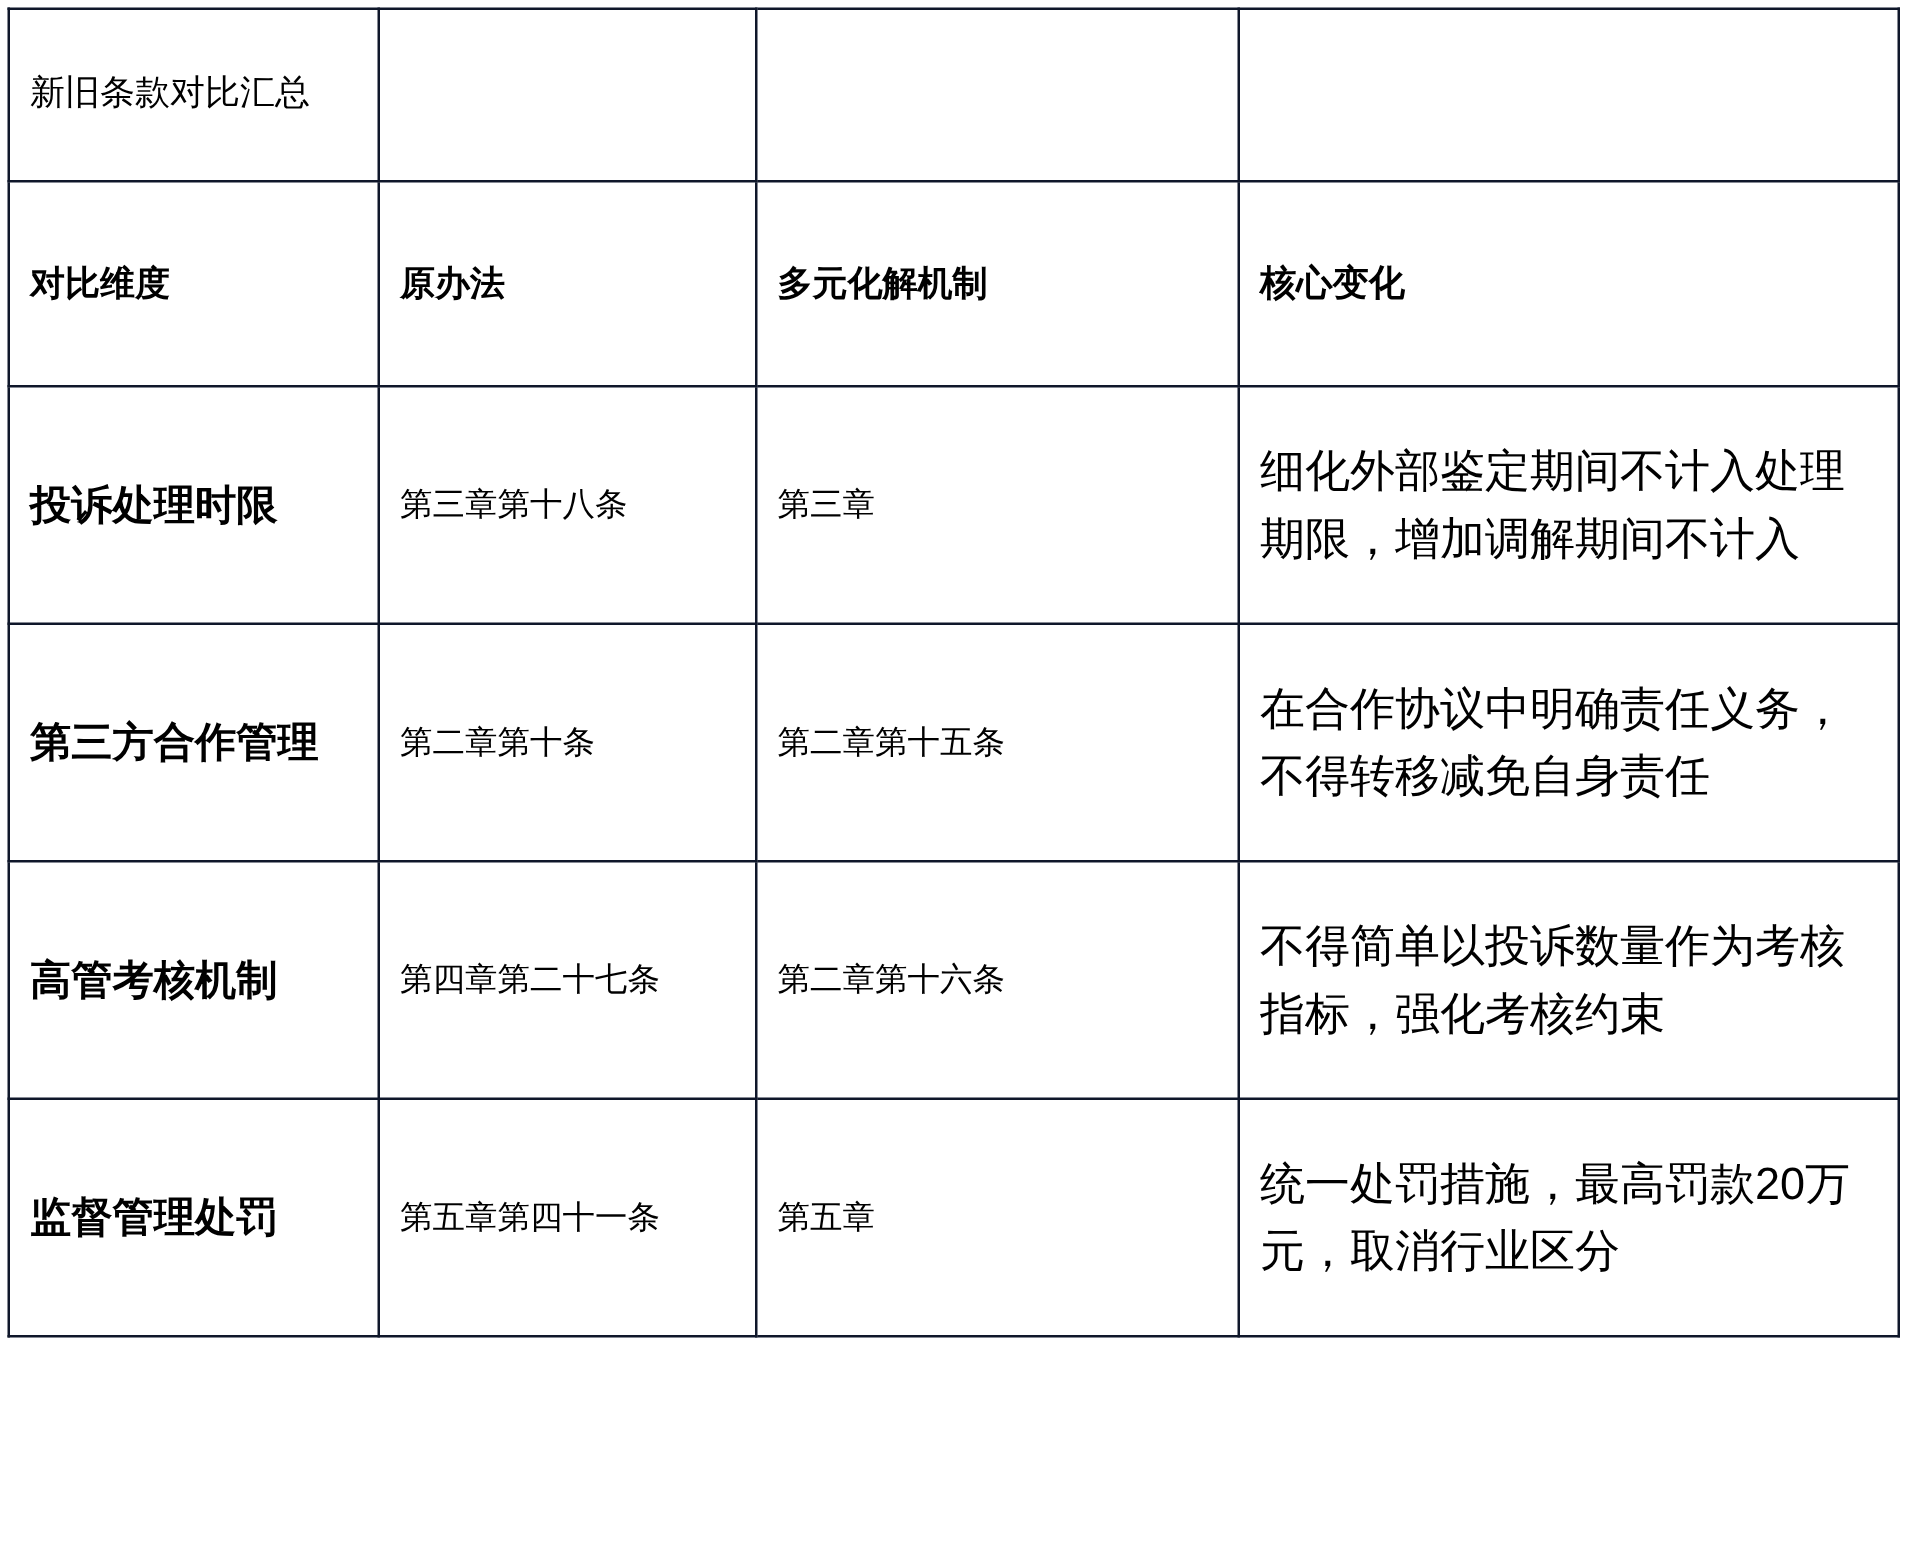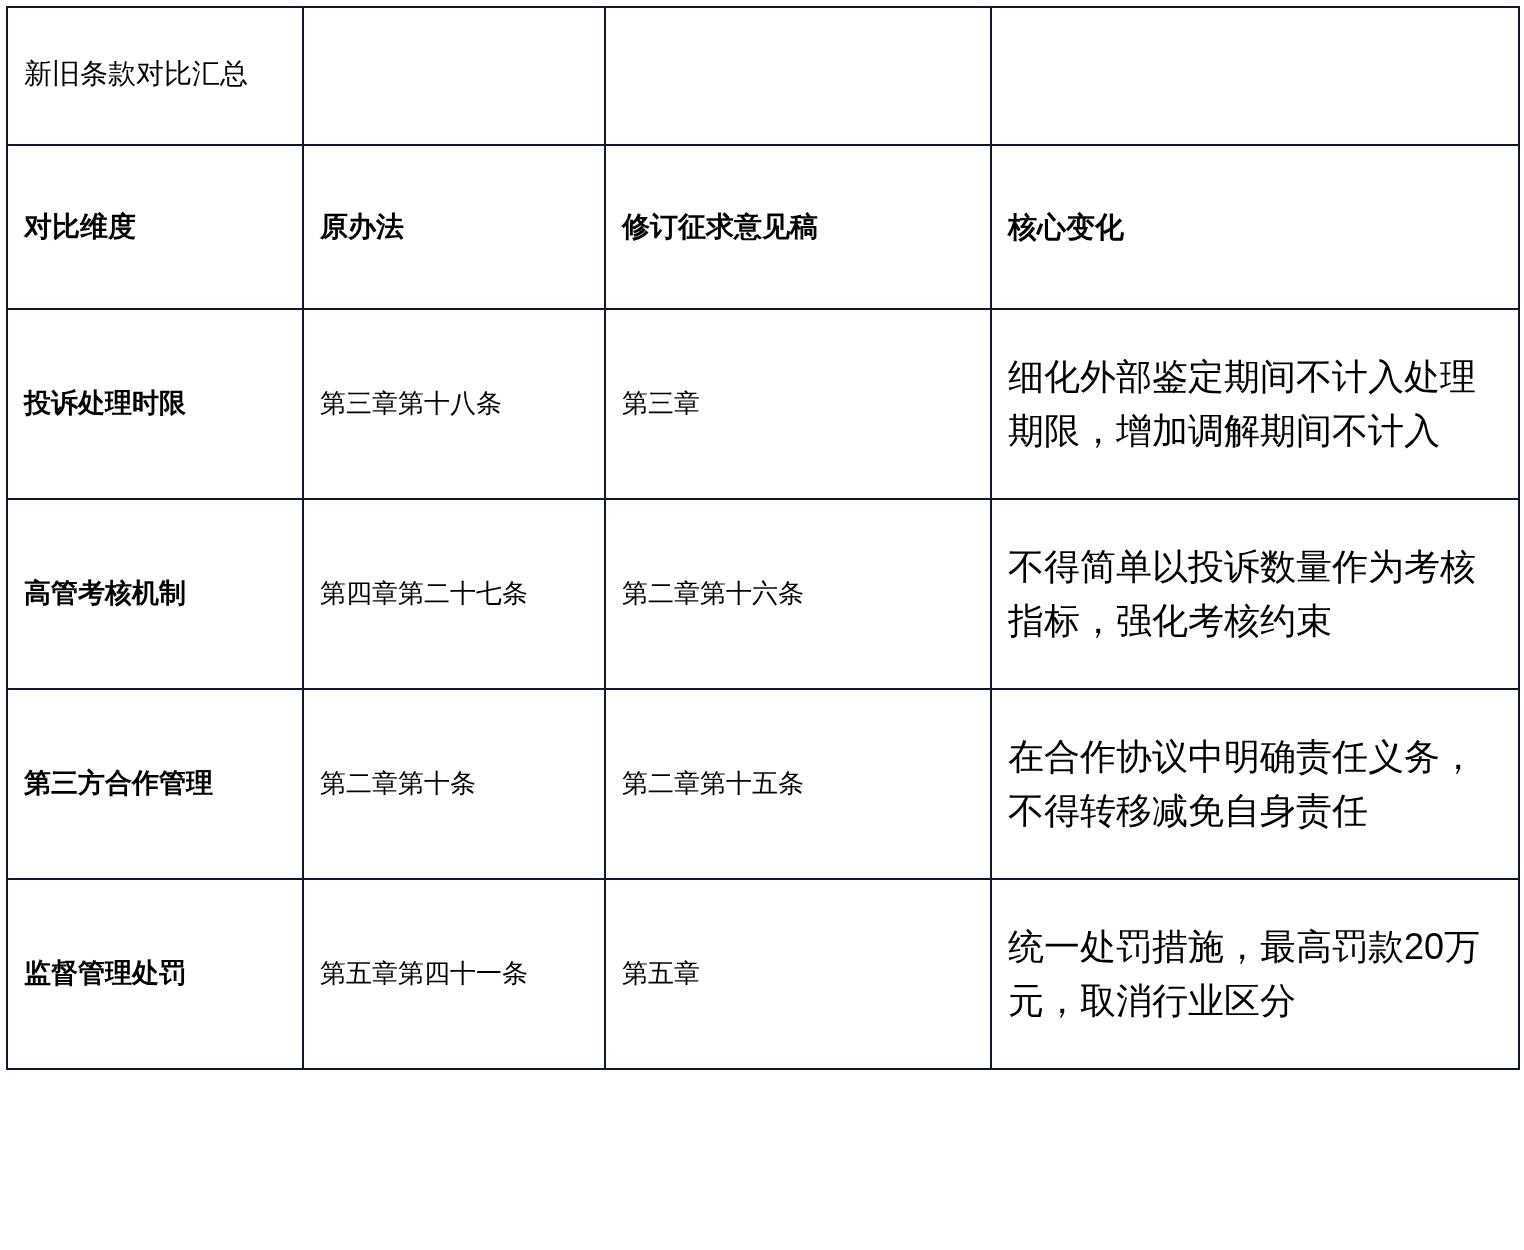--- a/index.html
+++ b/index.html
@@ -55,21 +55,21 @@
     margin-left: 27px;
   }
   tr.header-row td.col-change {
     font-size: 29px;
   }
   tr.data-row td {
     height: 160px;
   }
   tr.data-row td.dim {
     font-weight: bold;
-    font-size: 27px;
+    font-size: 33px;
     margin-top: 12px;
   }
   tr.data-row td.old,
   tr.data-row td.new {
     font-weight: 400;
     font-size: 26px;
     margin-left: 16px;
   }
   tr.data-row td.change {
     font-weight: 400;
@@ -91,43 +91,43 @@
     <tbody>
       <tr class="title-row">
         <td class="title-cell">新旧条款对比汇总</td>
         <td></td>
         <td></td>
         <td></td>
       </tr>
       <tr class="header-row">
         <td class="col-dimension">对比维度</td>
         <td class="col-old">原办法</td>
-        <td class="col-new">修订征求意见稿</td>
+        <td class="col-new">多元化解机制</td>
         <td class="col-change">核心变化</td>
       </tr>
 
       <tr class="data-row">
         <td class="dim">投诉处理时限</td>
         <td class="old">第三章第十八条</td>
         <td class="new">第三章</td>
         <td class="change">细化外部鉴定期间不计入处理期限，增加调解期间不计入</td>
       </tr>
 
       <tr class="data-row">
+        <td class="dim">第三方合作管理</td>
+        <td class="old">第二章第十条</td>
+        <td class="new">第二章第十五条</td>
+        <td class="change">在合作协议中明确责任义务，不得转移减免自身责任</td>
+      </tr>
+
+      <tr class="data-row">
         <td class="dim">高管考核机制</td>
         <td class="old">第四章第二十七条</td>
         <td class="new">第二章第十六条</td>
         <td class="change">不得简单以投诉数量作为考核指标，强化考核约束</td>
-      </tr>
-
-      <tr class="data-row">
-        <td class="dim">第三方合作管理</td>
-        <td class="old">第二章第十条</td>
-        <td class="new">第二章第十五条</td>
-        <td class="change">在合作协议中明确责任义务，不得转移减免自身责任</td>
       </tr>
 
 
       <tr class="data-row">
         <td class="dim">监督管理处罚</td>
         <td class="old">第五章第四十一条</td>
         <td class="new">第五章</td>
         <td class="change">统一处罚措施，最高罚款20万元，取消行业区分</td>
       </tr>
 

